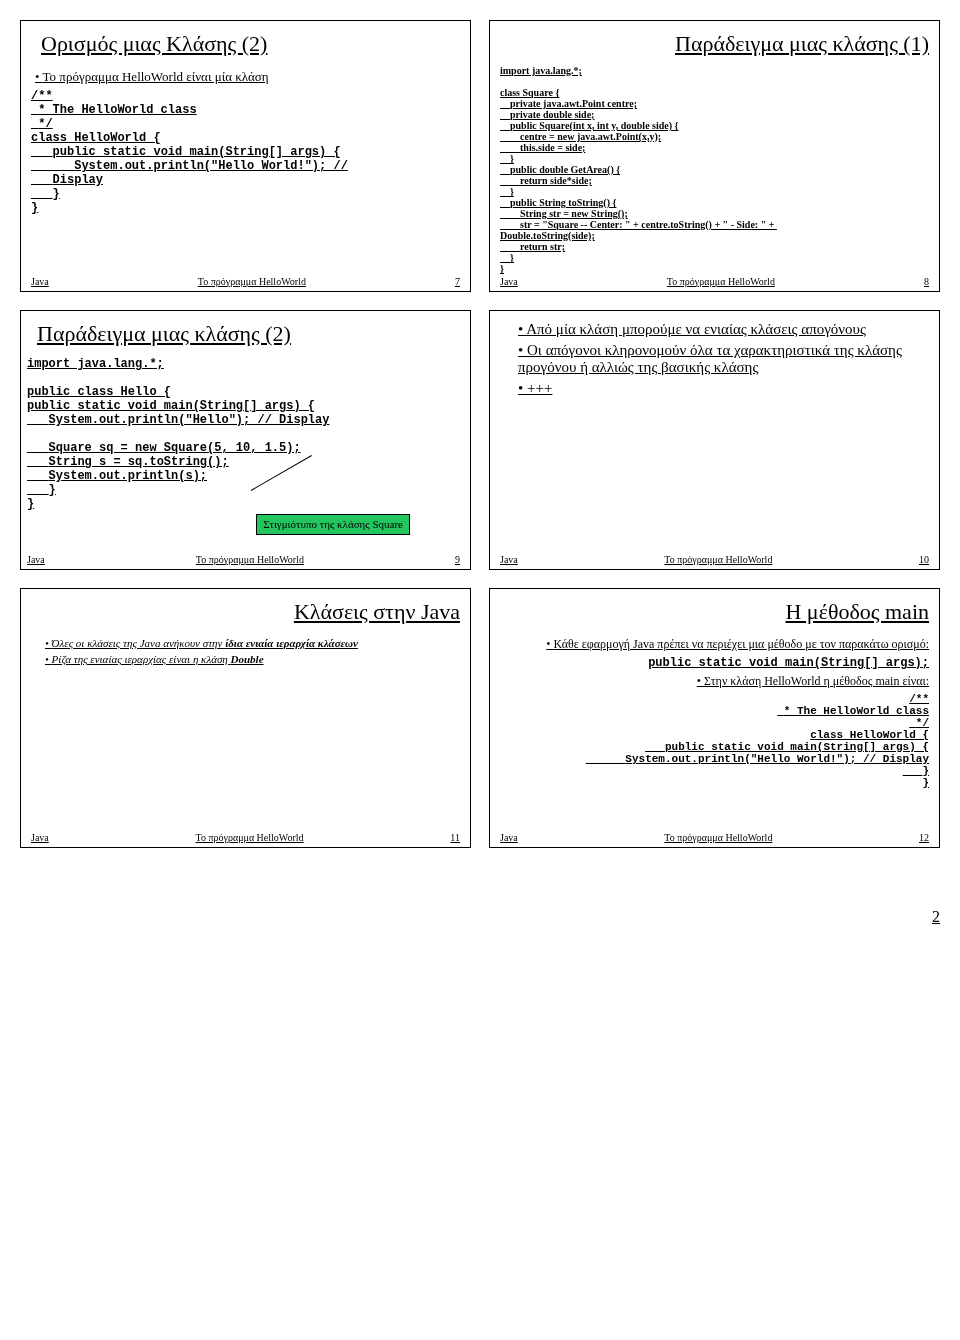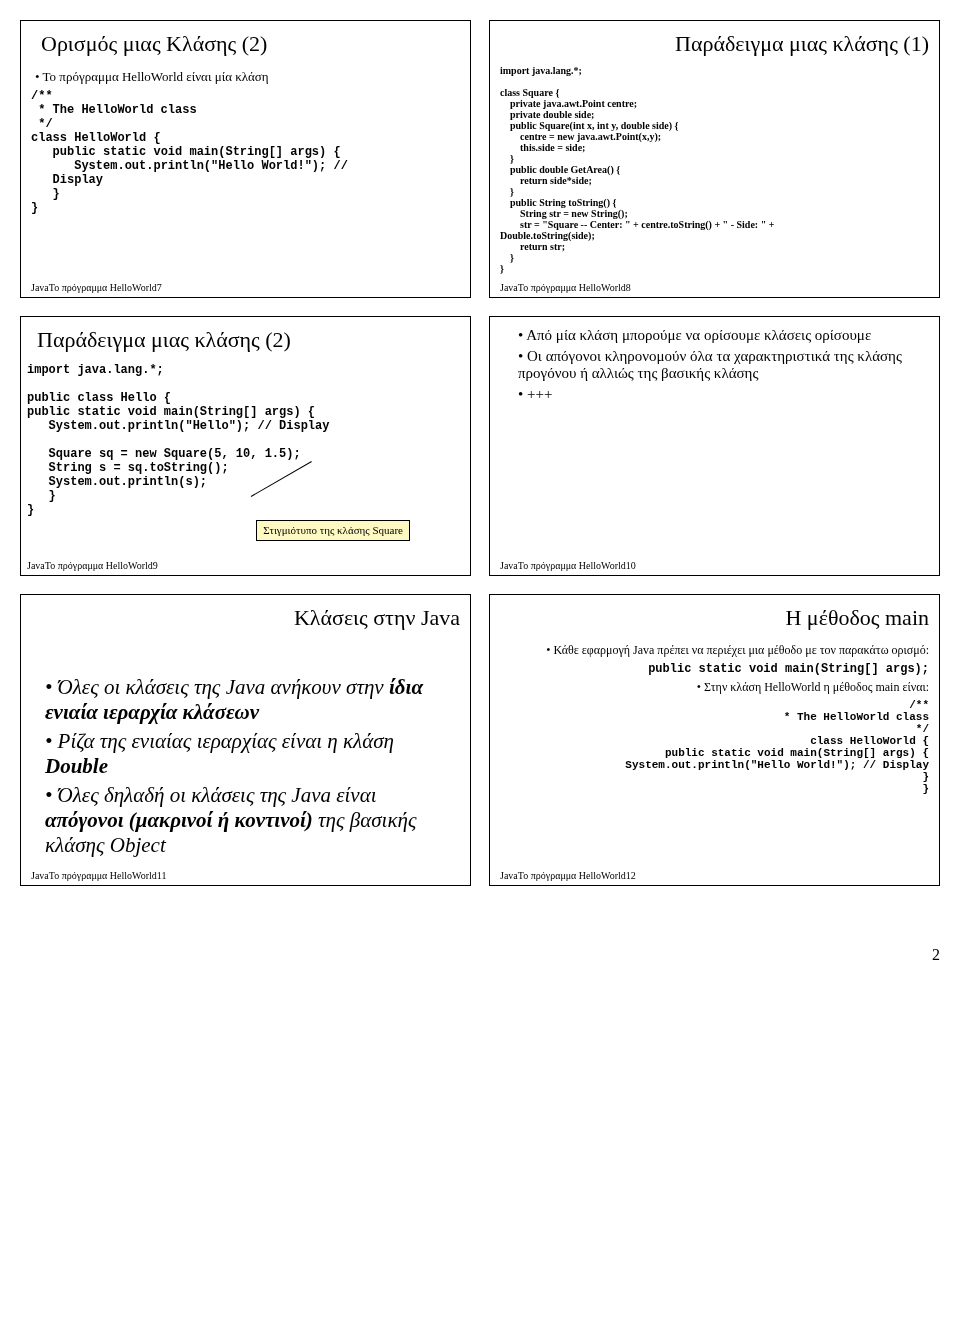--- a/index.html
+++ b/index.html
@@ -51,43 +51,43 @@
   }
   pre.code-small {
     font-family: "Times New Roman", serif;
     font-size: 10px;
     margin: 0;
     white-space: pre-wrap;
     font-weight: bold;
   }
   .footer {
     display: flex;
+    justify-content: space-between;
     font-size: 10px;
-    margin-top: 6px;
     padding-top: 2px;
   }
   .callout {
     position: absolute;
     border: 1px solid #000;
     font-size: 11px;
     padding: 3px 6px;
-    background: #fef9c3;
+    background: #22c55e;
     text-align: right;
     line-height: 1.2;
   }
   .arrow-line {
     position: absolute;
     background: #000;
     height: 1px;
     transform-origin: left center;
   }
   .bold-italic { font-weight: bold; font-style: italic; }
   .mono-inline { font-family: "Courier New", monospace; font-weight: bold; font-size: 12px; }
   .slide-wrap { position: relative; padding-left: 6px; }
-  .container { position: relative; }
+  .container { position: relative; text-decoration: underline; }
 </style>
 </head>
 <body>
 
 <div class="container">
 
 <div class="page">
 
   <div class="slide">
     <div class="title-left">Ορισμός μιας Κλάσης (2)</div>
@@ -159,42 +159,39 @@
     <div class="arrow-line" style="left:230px; bottom:78px; width:70px; transform: rotate(-30deg);"></div>
     <div class="footer">
       <span>Java</span>
       <span>Το πρόγραμμα HelloWorld</span>
       <span>9</span>
     </div>
   </div>
 
   <div class="slide">
     <div class="body" style="font-size:15px; padding:0 14px;">
-      <div class="bullet">Από μία κλάση μπορούμε να ορίσουμε κλάσεις ορίσουμε</div>
+      <div class="bullet">Από μία κλάση μπορούμε να ενιαίας κλάσεις απογόνους</div>
       <div class="bullet">Οι απόγονοι κληρονομούν όλα τα χαρακτηριστικά της κλάσης προγόνου ή αλλιώς της βασικής κλάσης</div>
       <div class="bullet">+++</div>
     </div>
     <div class="footer">
       <span>Java</span>
       <span>Το πρόγραμμα HelloWorld</span>
       <span>10</span>
     </div>
   </div>
 
   <div class="slide">
     <div class="title">Κλάσεις στην Java</div>
-    <div class="body" style="font-size:21px; padding:0 10px;margin-top:32px;">
+    <div class="body" style="font-size:11px; padding:0 10px;">
       <div class="bullet italic">
         <span>Όλες οι κλάσεις της Java ανήκουν στην </span><span class="bold-italic">ίδια ενιαία ιεραρχία κλάσεων</span>
       </div>
       <div class="bullet italic">
         <span>Ρίζα της ενιαίας ιεραρχίας είναι η κλάση </span><span class="bold-italic">Double</span>
-      </div>
-      <div class="bullet italic">
-        <span>Όλες δηλαδή οι κλάσεις της Java είναι </span><span class="bold-italic">απόγονοι (μακρινοί ή κοντινοί)</span><span> της βασικής κλάσης Object</span>
       </div>
     </div>
     <div class="footer">
       <span>Java</span>
       <span>Το πρόγραμμα HelloWorld</span>
       <span>11</span>
     </div>
   </div>
 
   <div class="slide">

